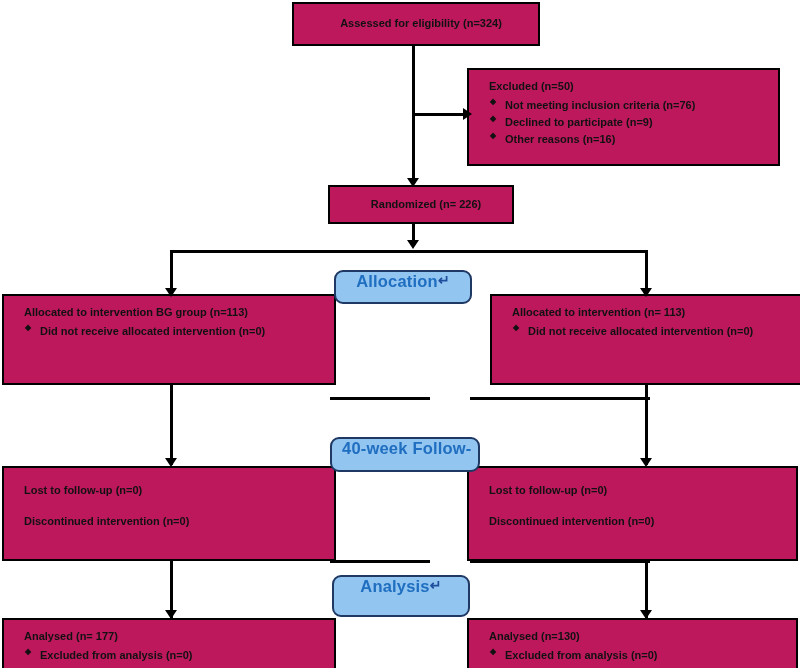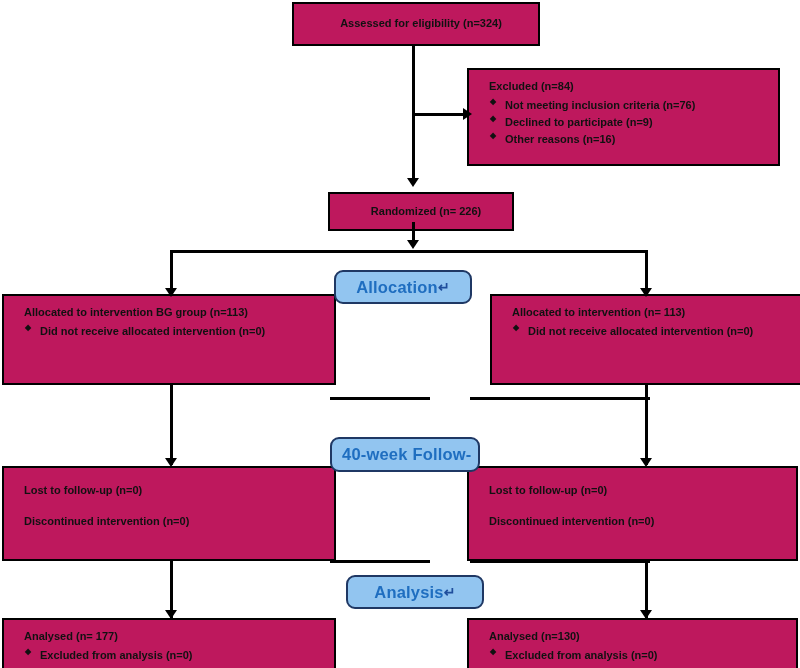--- a/index.html
+++ b/index.html
@@ -61,21 +61,20 @@
     position: absolute;
     background: #92c5f0;
     border: 2px solid #1f3864;
     border-radius: 9px;
     box-sizing: border-box;
     color: #1f6ec0;
     font-weight: bold;
     font-size: 16.5px;
     letter-spacing: .2px;
     display: flex;
-    align-items: center;
     justify-content: center;
     overflow: hidden;
     white-space: nowrap;
     z-index: 5;
   }
   .stage .ret {
     font-size: 14px;
     color: #1f4e9c;
   }
 
@@ -136,29 +135,29 @@
   <div class="ln hl" style="left:330px; top:397px; width:100px;"></div>
   <div class="ln hl" style="left:470px; top:397px; width:180px;"></div>
   <div class="ln hl" style="left:330px; top:560px; width:100px;"></div>
   <div class="ln hl" style="left:470px; top:560px; width:180px;"></div>
 
   <div class="box" style="left:292px; top:2px; width:248px; height:44px; display:flex; align-items:center; justify-content:center;">
     <span class="line">Assessed for eligibility (n=324)</span>
   </div>
 
   <div class="box" style="left:467px; top:68px; width:313px; height:98px;">
-    <div class="line head">Excluded (n=84)</div>
+    <div class="line head">Excluded (n=50)</div>
     <ul class="bullets">
       <li>Not meeting inclusion criteria (n=76)</li>
       <li>Declined to participate (n=9)</li>
       <li>Other reasons (n=16)</li>
     </ul>
   </div>
 
-  <div class="box" style="left:328px; top:192px; width:186px; height:39px; display:flex; align-items:center; justify-content:center;">
+  <div class="box" style="left:328px; top:185px; width:186px; height:39px; display:flex; align-items:center; justify-content:center;">
     <span class="line">Randomized (n= 226)</span>
   </div>
 
   <div class="stage" style="left:334px; top:270px; width:138px; height:34px;">
     <span>Allocation</span>
       <span class="ret">↵</span>
   </div>
 
   <div class="box" style="left:2px; top:294px; width:334px; height:91px;">
     <div class="line head">Allocated to intervention BG group (n=113)</div>
@@ -181,21 +180,21 @@
   <div class="box" style="left:2px; top:466px; width:334px; height:95px; padding-top:14px;">
     <div class="line" style="margin-bottom:14px;">Lost to follow-up (n=0)</div>
     <div class="line">Discontinued intervention (n=0)</div>
   </div>
 
   <div class="box" style="left:467px; top:466px; width:331px; height:95px; padding-top:14px;">
     <div class="line" style="margin-bottom:14px;">Lost to follow-up (n=0)</div>
     <div class="line">Discontinued intervention (n=0)</div>
   </div>
 
-  <div class="stage" style="left:346px; top:575px; width:138px; height:34px;">
+  <div class="stage" style="left:332px; top:575px; width:138px; height:42px;">
     <span>Analysis</span>
       <span class="ret">↵</span>
   </div>
 
   <div class="box" style="left:2px; top:618px; width:334px; height:58px;">
     <div class="line head">Analysed (n= 177)</div>
     <ul class="bullets">
       <li>Excluded from analysis (n=0)</li>
     </ul>
   </div>

